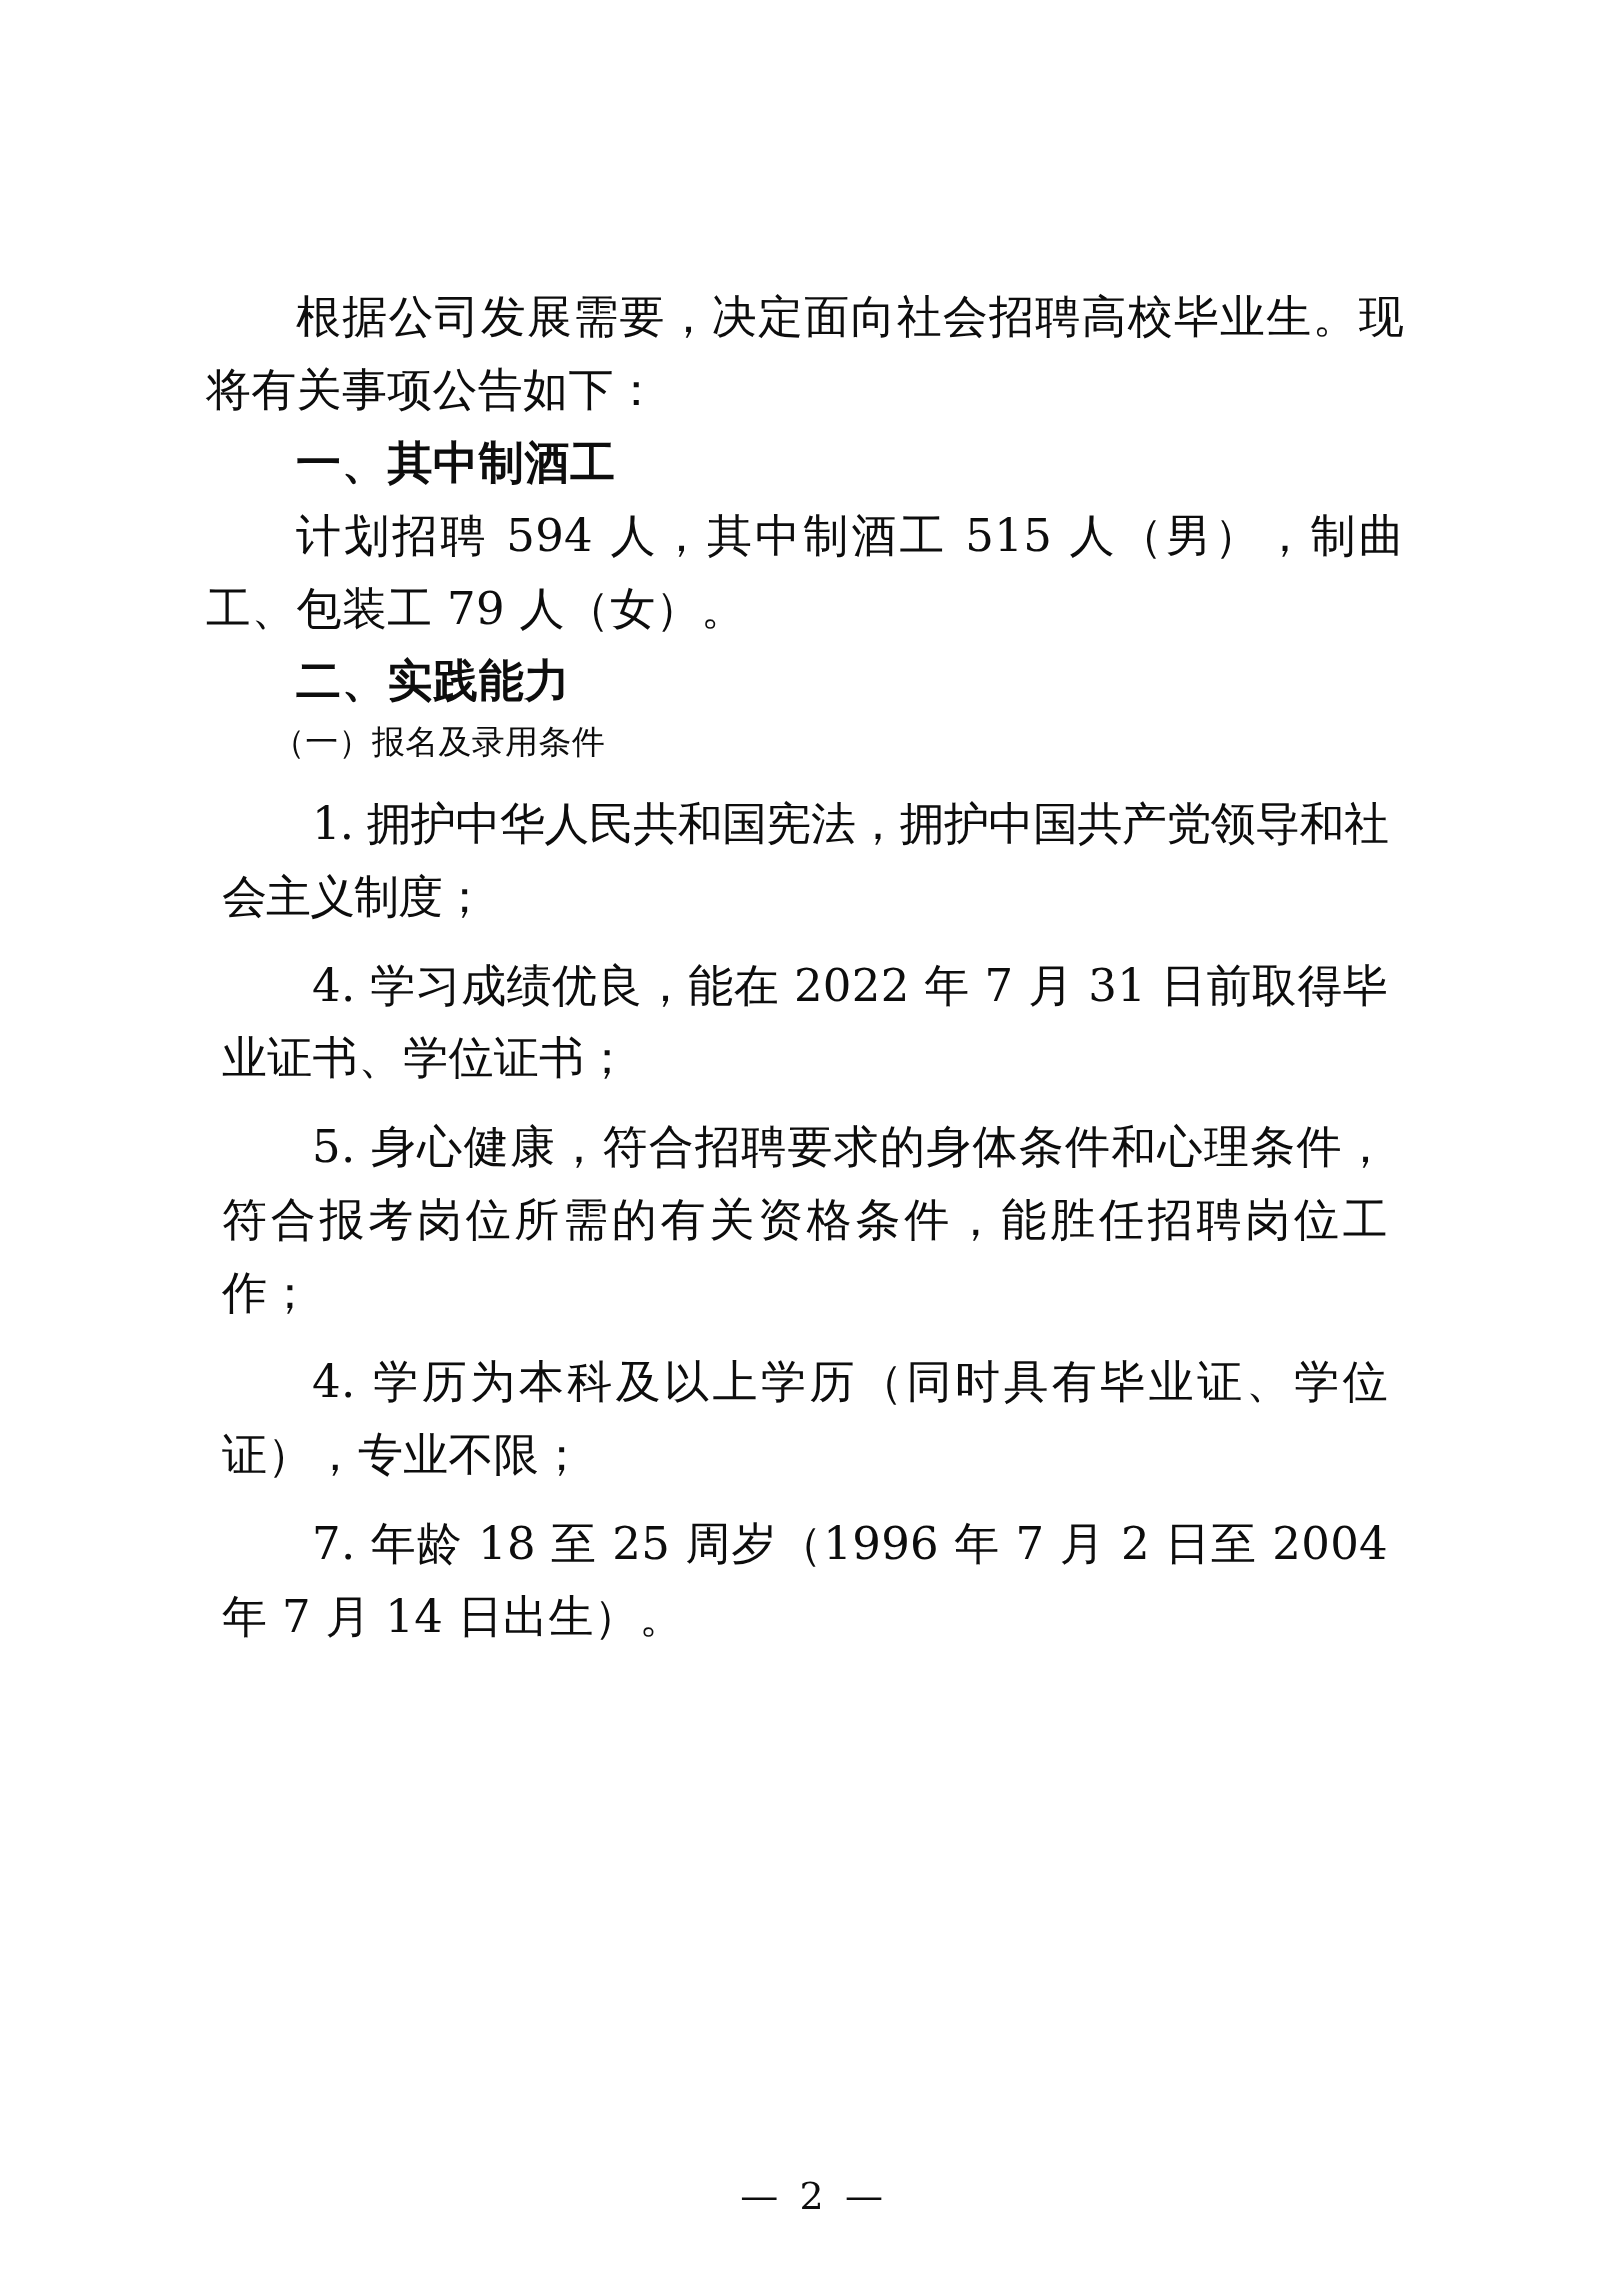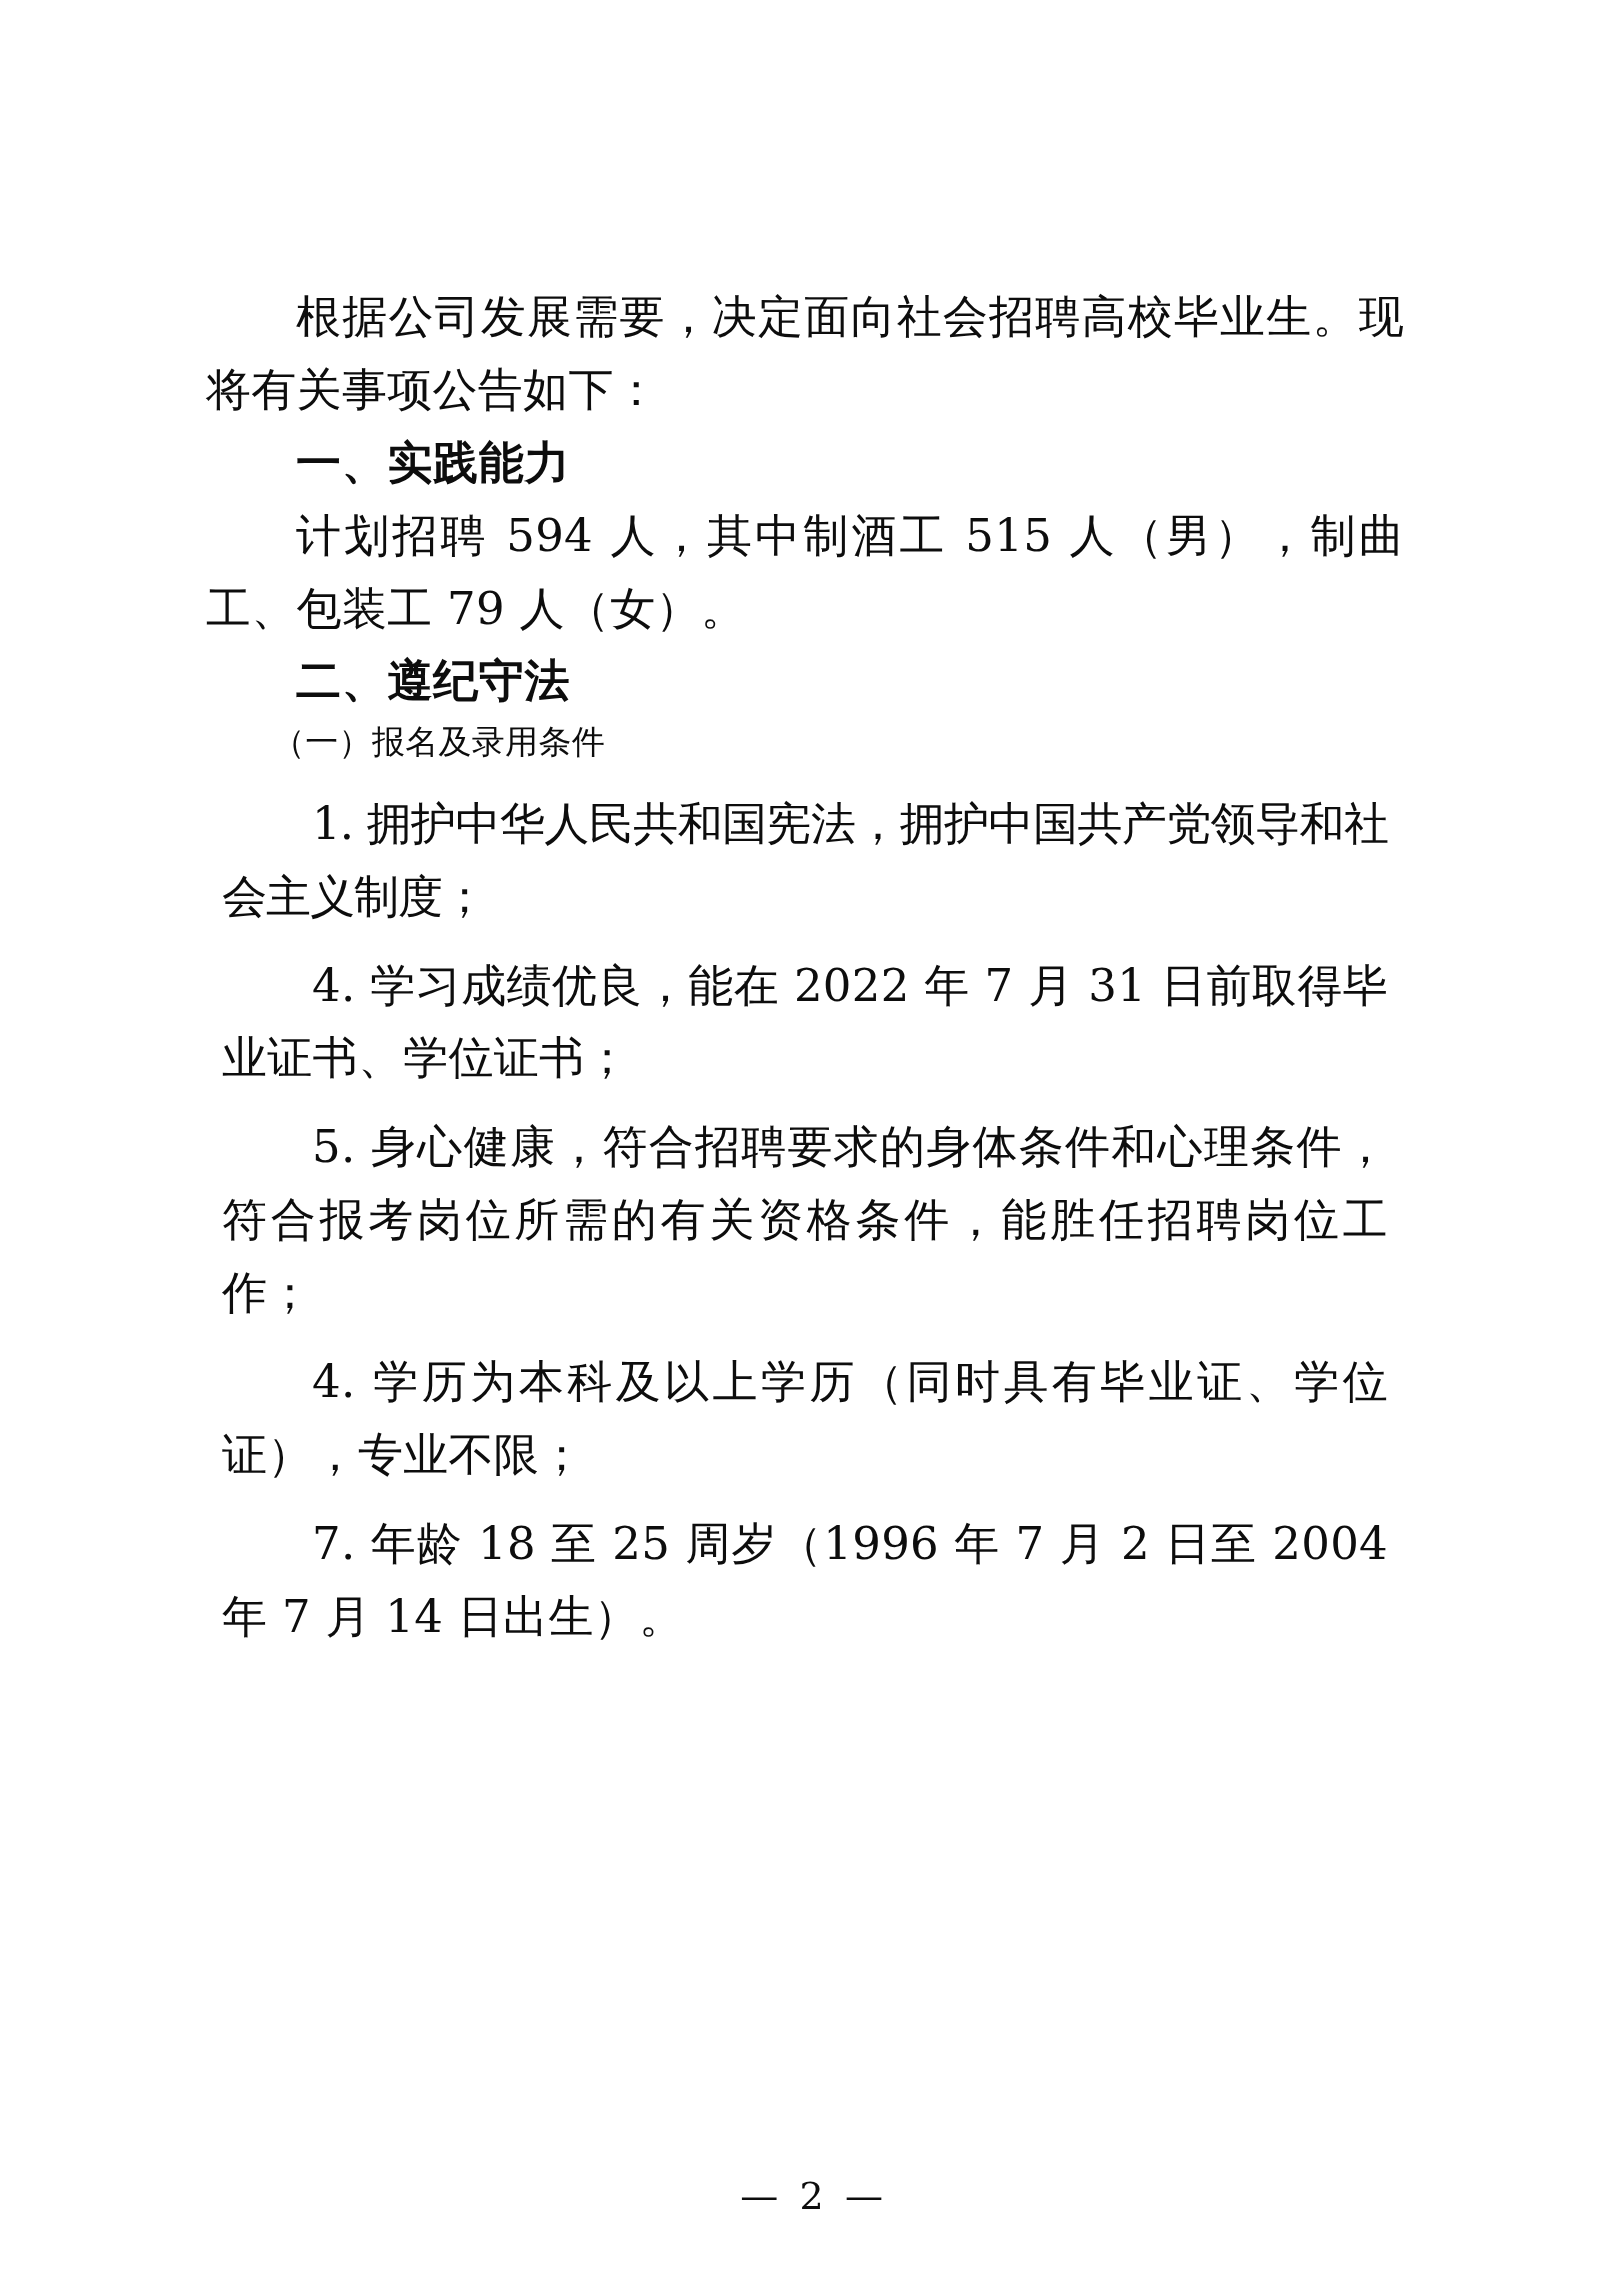--- a/index.html
+++ b/index.html
@@ -90,25 +90,25 @@
   }
 </style>
 </head>
 <body>
 
 <div class="page">
   <div class="doc-body">
 
     <p class="para">根据公司发展需要，决定面向社会招聘高校毕业生。现将有关事项公告如下：</p>
 
-    <p class="heading">一、实践能力</p>
+    <p class="heading">一、其中制酒工</p>
 
     <p class="para">计划招聘 594 人，其中制酒工 515 人（男），制曲工、包装工 79 人（女）。</p>
 
-    <p class="heading">二、遵纪守法</p>
+    <p class="heading">二、实践能力</p>
 
     <p class="subheading">（一）报名及录用条件</p>
 
     <p class="item tight">1. 拥护中华人民共和国宪法，拥护中国共产党领导和社会主义制度；</p>
 
 
 
     <p class="item">4. 学习成绩优良，能在 2022 年 7 月 31 日前取得毕业证书、学位证书；</p>
 
     <p class="item">5. 身心健康，符合招聘要求的身体条件和心理条件，符合报考岗位所需的有关资格条件，能胜任招聘岗位工作；</p>

